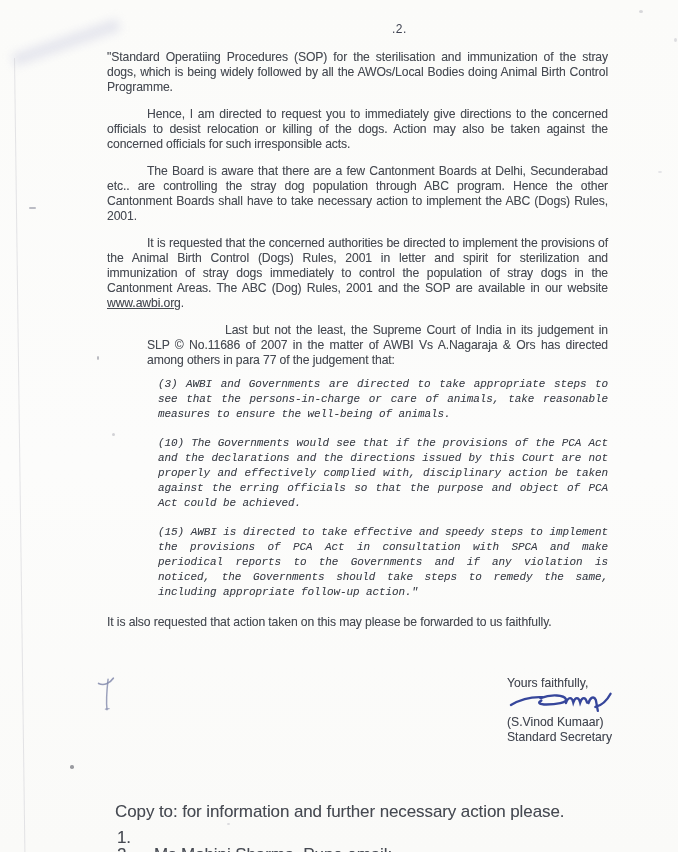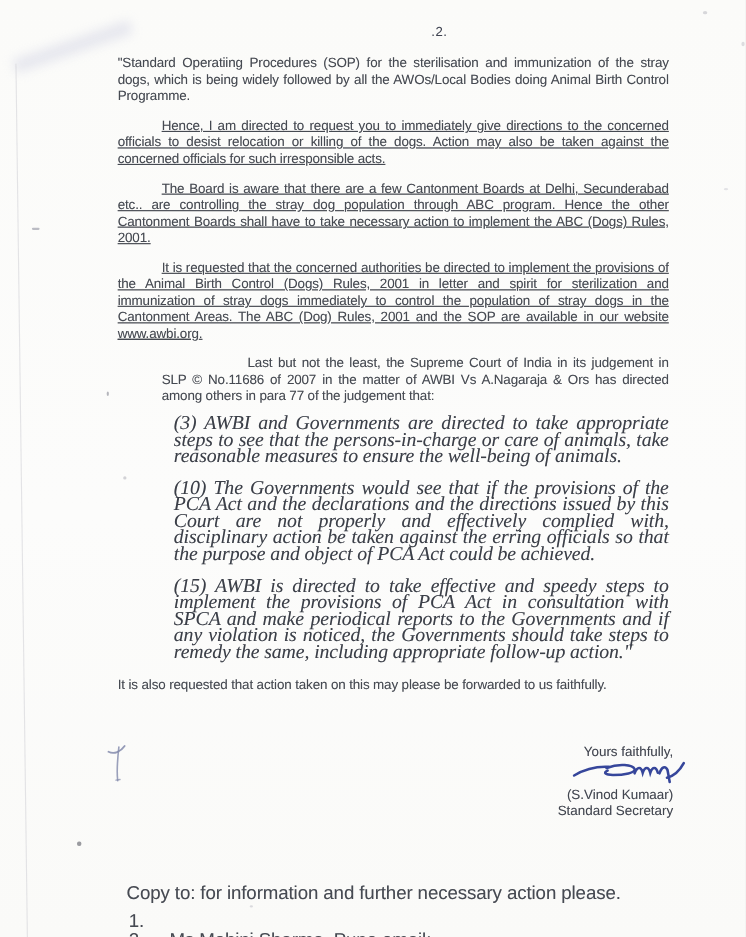--- a/index.html
+++ b/index.html
@@ -15,34 +15,34 @@
   }
   .content{
     position:absolute; left:107px; top:50px; width:501px;
   }
   p.body{
     margin:0 0 12px 0;
     font-size:12.2px; line-height:15px; letter-spacing:-0.12px;
     text-align:justify; text-align-last:left;
     text-shadow:0 0 .6px rgba(70,74,82,.32);
   }
-  p.ind{ text-indent:40px;text-decoration:underline; }
+  p.ind{ text-indent:40px; }
   p.ind-lg{ text-indent:78px;margin-left:40px; }
   .lnk{ text-decoration:underline; }
   p.quote{
     margin:0 0 13px 51px;
-    font-family:Liberation Serif, serif; font-style:italic;
-    font-size:18px; line-height:15.2px; letter-spacing:-0.1px;
+    font-family:Liberation Mono, monospace; font-style:italic;
+    font-size:11px; line-height:15.2px; letter-spacing:-0.1px;
     color:#3b3f48; text-align:justify; text-align-last:left;
     text-shadow:0 0 .6px rgba(59,63,72,.3);
   }
   p.request{ margin-top:14px; }
   .closing{
     position:absolute; top:676px; right:66px;
-    display:flex; flex-direction:column; align-items:flex-end;
+    display:flex; flex-direction:column; 
     font-size:12.2px; line-height:15.5px; color:#424650;
     text-shadow:0 0 .6px rgba(66,70,80,.3);
   }
   .closing .sig{ margin:-2px -14px -5px 0; }
   .copy-block{
     position:absolute; left:115px; top:804px; width:480px;
     font-size:17px; line-height:15px; letter-spacing:-0.1px;
     text-shadow:0 0 .6px rgba(70,74,82,.3);
   }
   .copy-heading{ margin:0 0 11px 0; }

